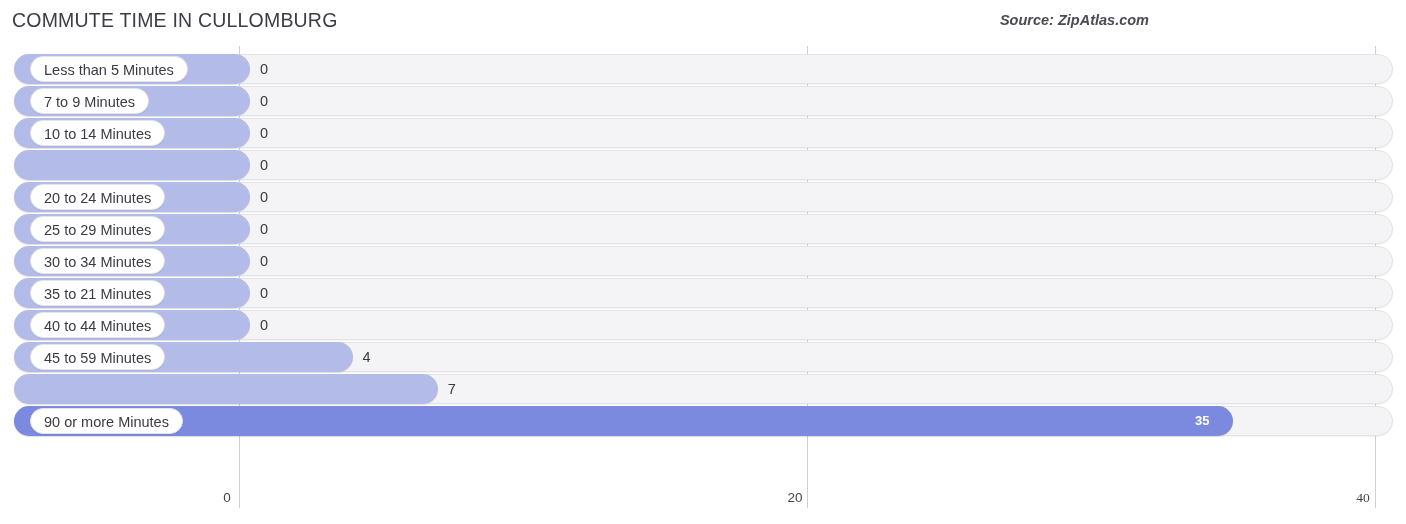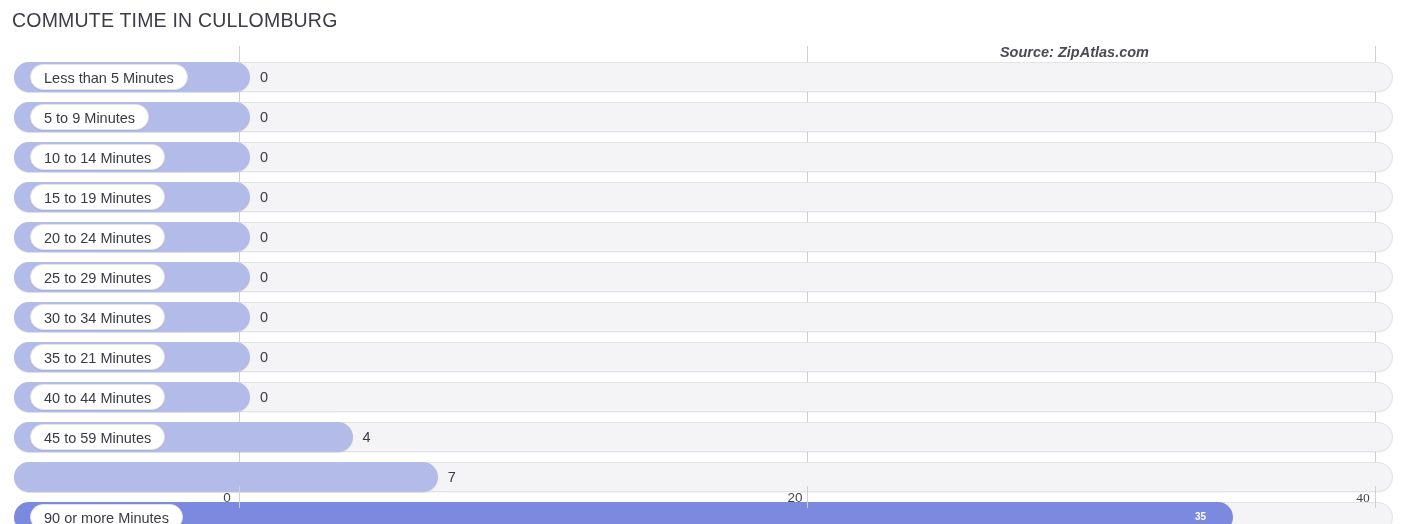--- a/index.html
+++ b/index.html
@@ -35,21 +35,20 @@
   }
   .source-note {
     position: absolute;
     right: 12px;
     top: 12px;
     font-size: 14.5px;
     font-style: italic;
     font-weight: bold;
     color: #4a4a55;
     white-space: nowrap;
-    margin-top: 32px;
   }
 
   
   .plot {
     position: absolute;
     left: 0;
     top: 46px;
     width: 1406px;
     height: 440px;
   }
@@ -71,21 +70,21 @@
 
   .rows {
     position: absolute;
     left: 0; top: 0;
     width: 1406px;
   }
 
   .row {
     position: relative;
     height: 24px;
-    margin: 16px 0 6px 0;
+    margin: 8px 0 6px 0;
   }
 
   
   .track {
     position: absolute;
     left: 14px;
     top: 0;
     width: 1379px;
     height: 30px;
     background: #f4f4f6;
@@ -135,21 +134,21 @@
     line-height: 30px;
     font-size: 14.5px;
     color: #3a3a44;
     white-space: nowrap;
   }
   .value-in {
     position: absolute;
     top: 0;
     height: 30px;
     line-height: 30px;
-    font-size: 10px;
+    font-size: 13px;
     font-weight: bold;
     color: #ffffff;
     white-space: nowrap;
   }
 
   
   .axis {
     position: absolute;
     left: 0;
     top: 486px;
@@ -189,33 +188,32 @@
   <div class="rows">
       <div class="row">
         <div class="track"></div>
         <div class="bar" style="width: 236px;"></div>
         <div class="label-pill">Less than 5 Minutes</div>
         <div class="value-out" style="left: 260px;">0</div>
       </div>
       <div class="row">
         <div class="track"></div>
         <div class="bar" style="width: 236px;"></div>
-        <div class="label-pill">5 to 9 Minutes</div>
+        <div class="label-pill">7 to 9 Minutes</div>
         <div class="value-out" style="left: 260px;">0</div>
       </div>
       <div class="row">
         <div class="track"></div>
         <div class="bar" style="width: 236px;"></div>
         <div class="label-pill">10 to 14 Minutes</div>
         <div class="value-out" style="left: 260px;">0</div>
       </div>
       <div class="row">
         <div class="track"></div>
         <div class="bar" style="width: 236px;"></div>
-        <div class="label-pill">15 to 19 Minutes</div>
         <div class="value-out" style="left: 260px;">0</div>
       </div>
       <div class="row">
         <div class="track"></div>
         <div class="bar" style="width: 236px;"></div>
         <div class="label-pill">20 to 24 Minutes</div>
         <div class="value-out" style="left: 260px;">0</div>
       </div>
       <div class="row">
         <div class="track"></div>

